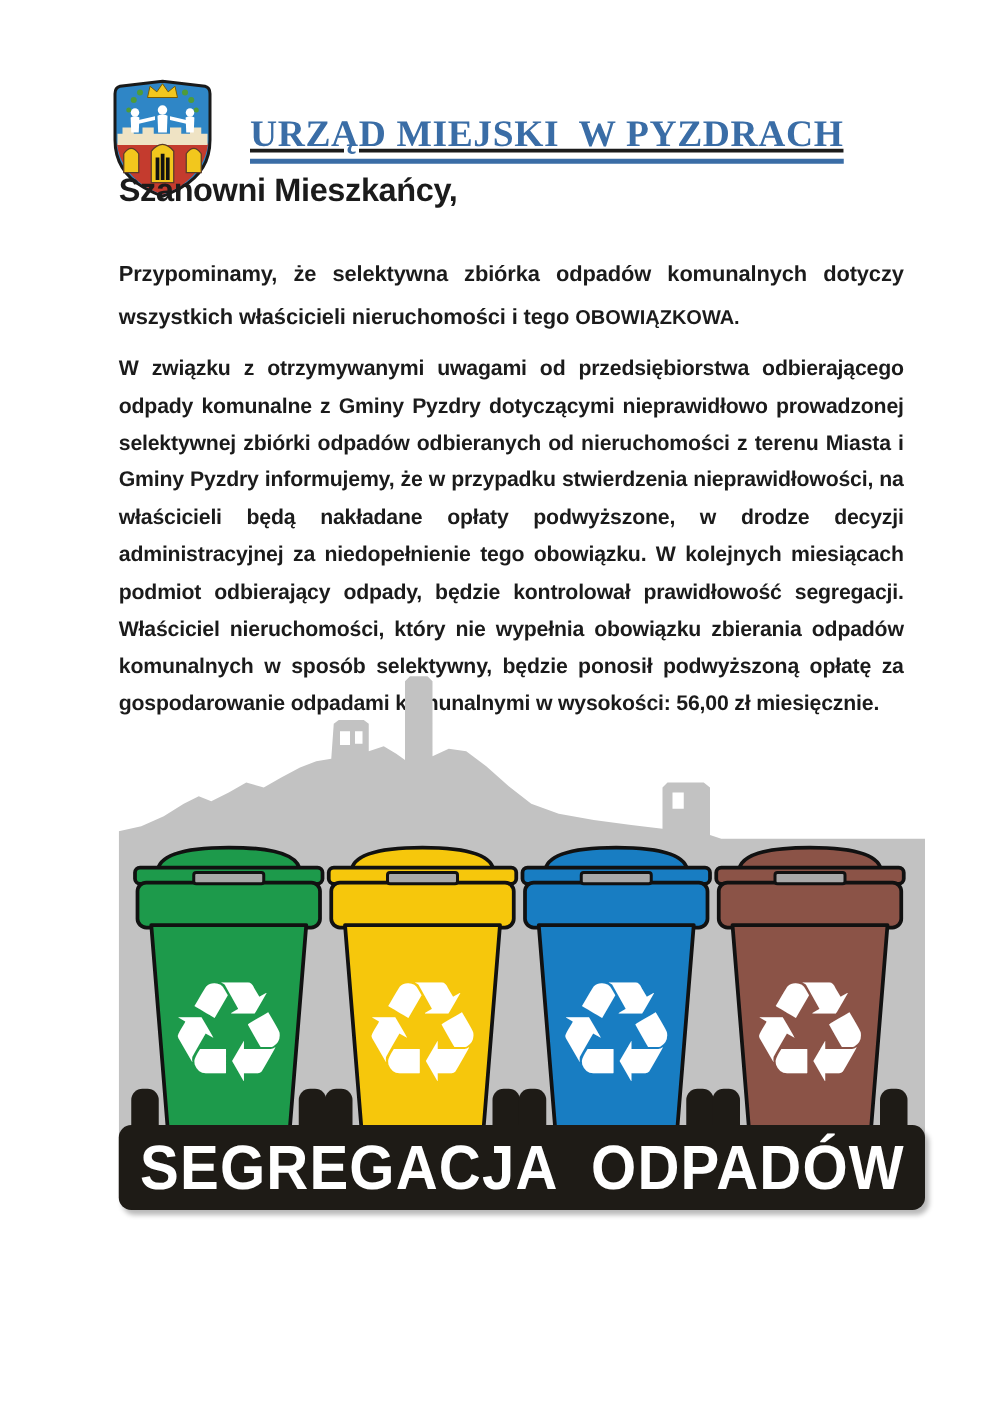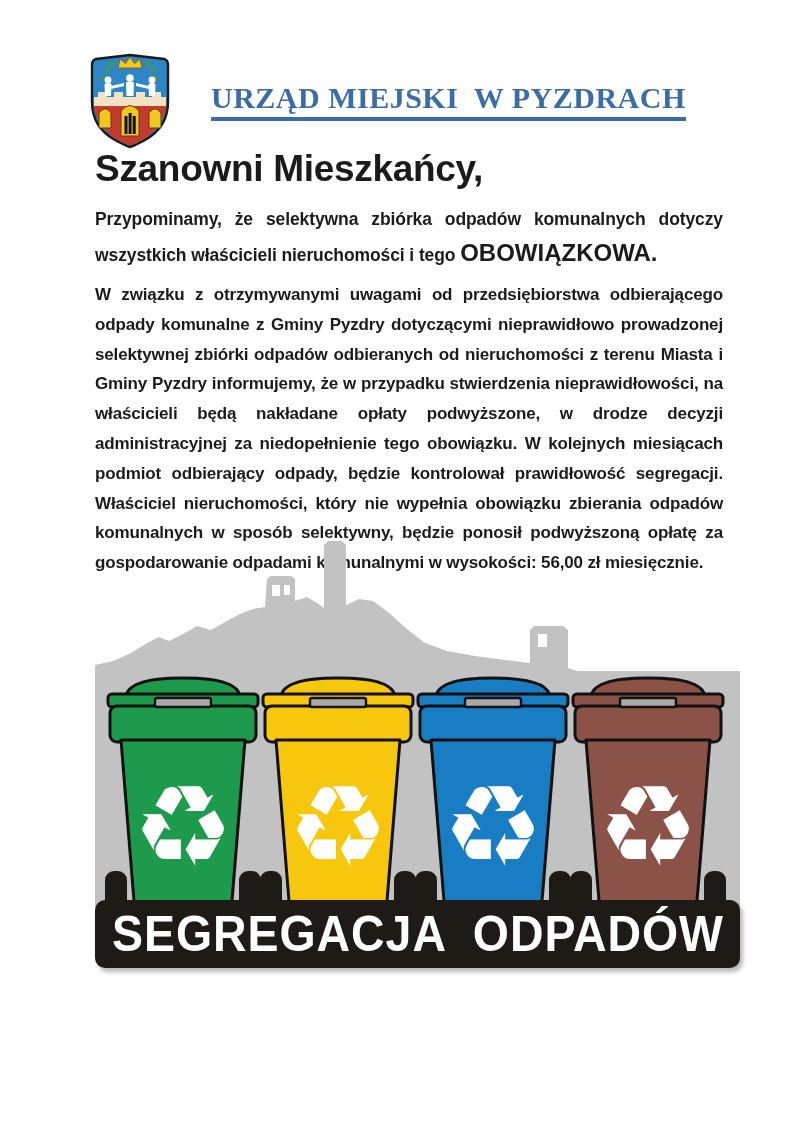--- a/index.html
+++ b/index.html
@@ -3,37 +3,37 @@
 <meta charset="utf-8">
 <style>
   html,body { margin:0; padding:0; background:#888; }
   .page {
     position:relative; width:800px; height:1131px; margin:0 auto;
     background:#ffffff; overflow:hidden;
     font-family:"Liberation Sans", sans-serif;
     color:var(--text-color,#1b1b1b);
   }
   
-  .header { position:absolute; left:88px; top:52px; display:flex; align-items:center; gap:39px; }
+  .header { position:absolute; left:88px; top:62px; display:flex; align-items:center; gap:28px;text-decoration:underline; }
   .crest { width:84px; height:98px; flex:0 0 auto; }
   .page-title {
     font-family:"Liberation Serif", serif;
     font-weight:bold; font-size:30px; letter-spacing:.5px;
     color:var(--title-color,#3a6da6);
     border-bottom:4px solid currentColor; padding-bottom:3px;
     white-space:pre; line-height:1.1;
   }
   
   .salutation {
-    position:absolute; left:95px; top:148px;
-    font-size:37px; font-weight:bold; letter-spacing:-.3px;
+    position:absolute; left:95px; top:137px;
+    font-size:26px; font-weight:bold; letter-spacing:-.3px;
   }
   .para { position:absolute; left:95px; width:628px; font-weight:bold; text-align:justify; margin:0; }
   .para-1 { top:202px; font-size:17.5px; line-height:34px; letter-spacing:-.1px; }
-  .para-1 .emphasis { font-size:24px; letter-spacing:0; }
+  .para-1 .emphasis { font-size:16px; letter-spacing:0; }
   .para-2 { top:280px; font-size:17px;  line-height:29.8px; letter-spacing:-.15px; }
   
   .graphic { position:absolute; left:95px; top:535px; width:645px; height:440px; }
   .graphic svg { position:absolute; left:0; top:0; }
   .silhouette-shape { fill:var(--silhouette-color,#c2c2c2); }
   .sil-window { fill:#ffffff; }
   .post { fill:var(--banner-color,#1e1b16); }
   .bin-stroke { stroke:#111111; stroke-width:3; stroke-linejoin:round; }
   .handle { fill:var(--handle-color,#a9a9a9); stroke:#111; stroke-width:2.4; }
   .bin-0 .bin-fill { fill:var(--bin-0,#1d9a4b); }

